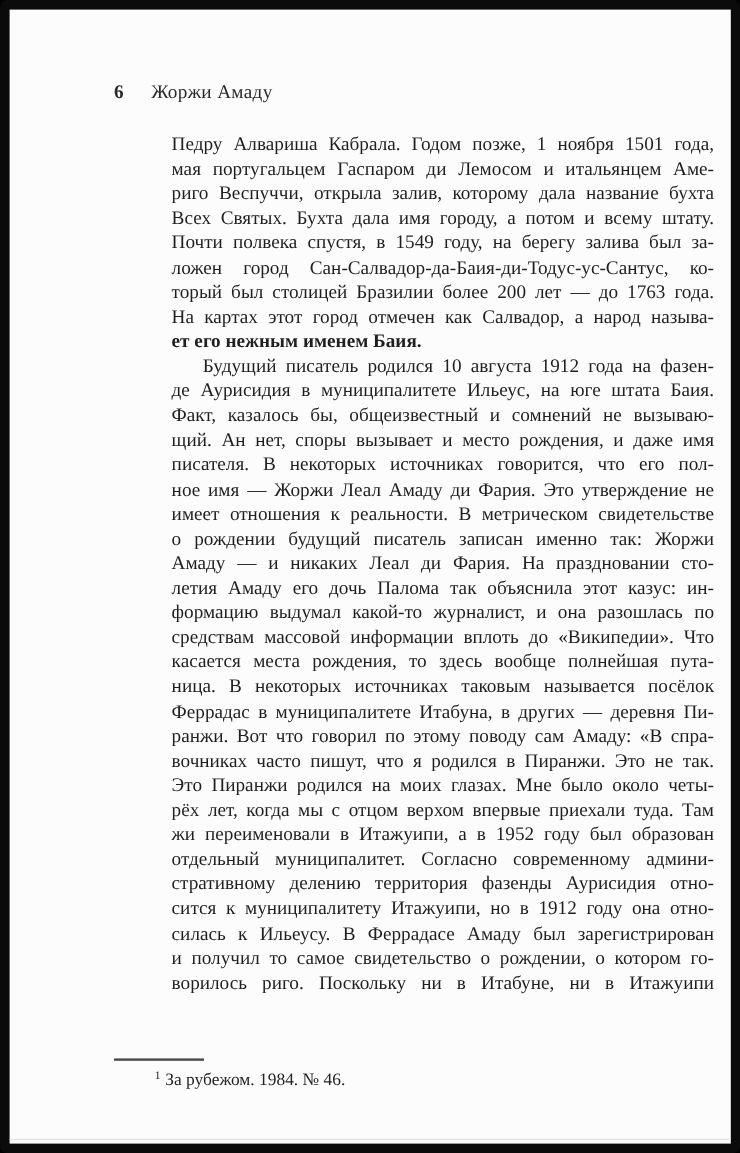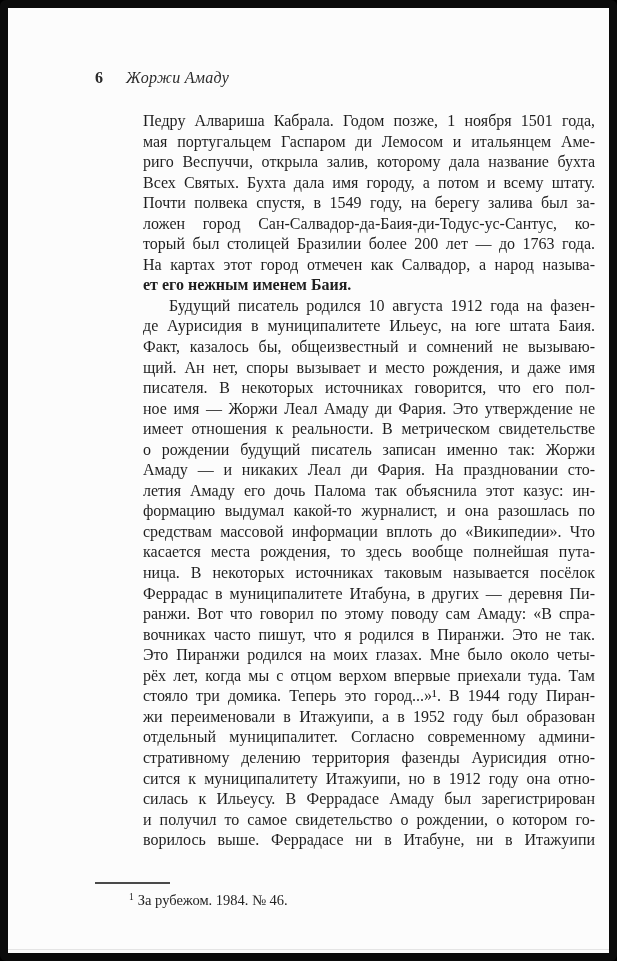--- a/index.html
+++ b/index.html
@@ -33,21 +33,20 @@
     color: #2a2a2a;
     font-size: 16px;
     white-space: nowrap;
   }
   .pagenum {
     font-weight: bold;
     font-style: normal;
     min-width: 14px;
   }
   .runtitle {
-    font-style: italic;
     margin-left: 17px;
     letter-spacing: 0.3px;
   }
   .body-text {
     position: absolute;
     left: 87px;
     top: 103px;
     width: 452px;
     color: #1f1f1f;
     font-size: 16px;
@@ -135,28 +134,27 @@
         <div class="line">летия Амаду его дочь Палома так объяснила этот казус: ин-</div>
         <div class="line">формацию выдумал какой-то журналист, и она разошлась по</div>
         <div class="line">средствам массовой информации вплоть до «Википедии». Что</div>
         <div class="line">касается места рождения, то здесь вообще полнейшая пута-</div>
         <div class="line">ница. В некоторых источниках таковым называется посёлок</div>
         <div class="line">Феррадас в муниципалитете Итабуна, в других — деревня Пи-</div>
         <div class="line">ранжи. Вот что говорил по этому поводу сам Амаду: «В спра-</div>
         <div class="line">вочниках часто пишут, что я родился в Пиранжи. Это не так.</div>
         <div class="line">Это Пиранжи родился на моих глазах. Мне было около четы-</div>
         <div class="line">рёх лет, когда мы с отцом верхом впервые приехали туда. Там</div>
-        <div class="line">стояло три домика. Теперь это город...»¹. В 1944 году Пиран-</div>
         <div class="line">жи переименовали в Итажуипи, а в 1952 году был образован</div>
         <div class="line">отдельный муниципалитет. Согласно современному админи-</div>
         <div class="line">стративному делению территория фазенды Аурисидия отно-</div>
         <div class="line">сится к муниципалитету Итажуипи, но в 1912 году она отно-</div>
         <div class="line">силась к Ильеусу. В Феррадасе Амаду был зарегистрирован</div>
         <div class="line">и получил то самое свидетельство о рождении, о котором го-</div>
-        <div class="line">ворилось выше. Феррадасе ни в Итабуне, ни в Итажуипи</div>
+        <div class="line">ворилось риго. Поскольку ни в Итабуне, ни в Итажуипи</div>
       </main>
 
     <div class="footnote-rule"></div>
 
     <div class="footnote"><sup class="fn-marker">1</sup><span class="fn-text">За рубежом. 1984. №  46.</span></div>
 
     <div class="page-edge-line"></div>
   </div>
 </div>
 

